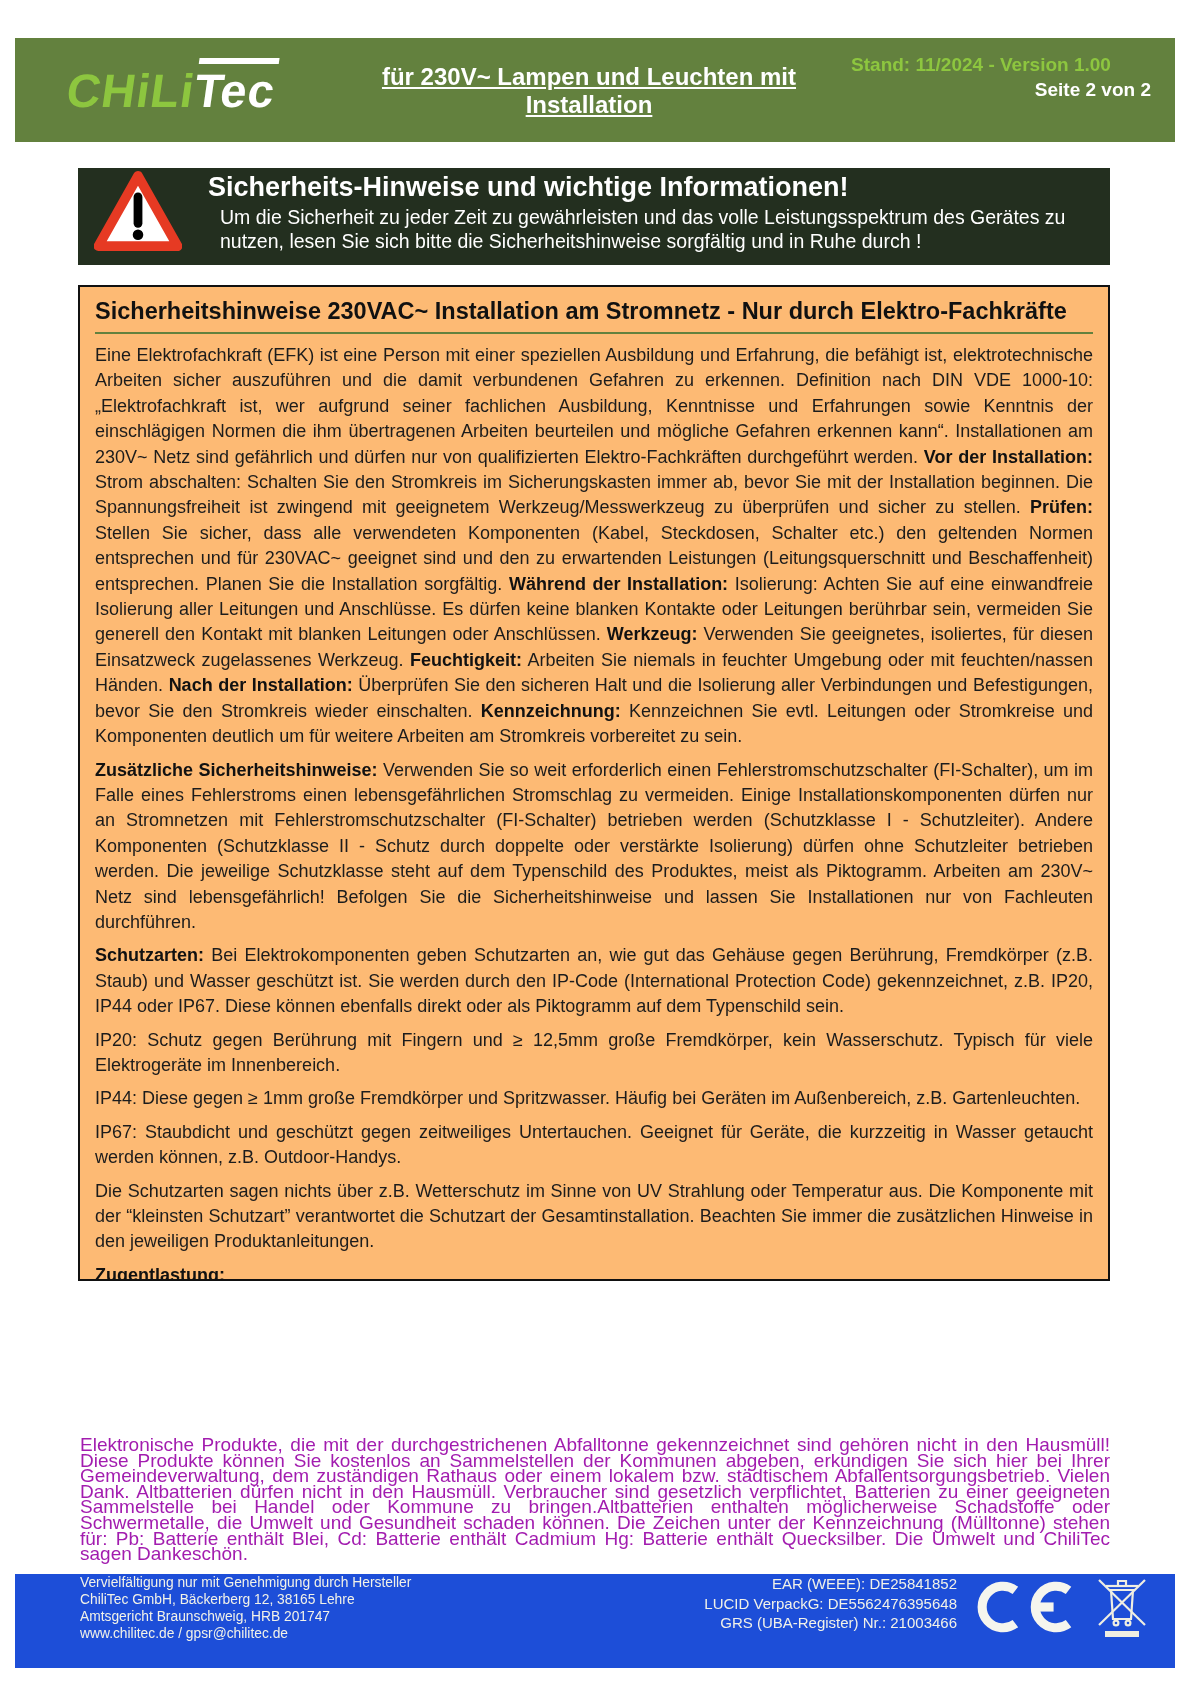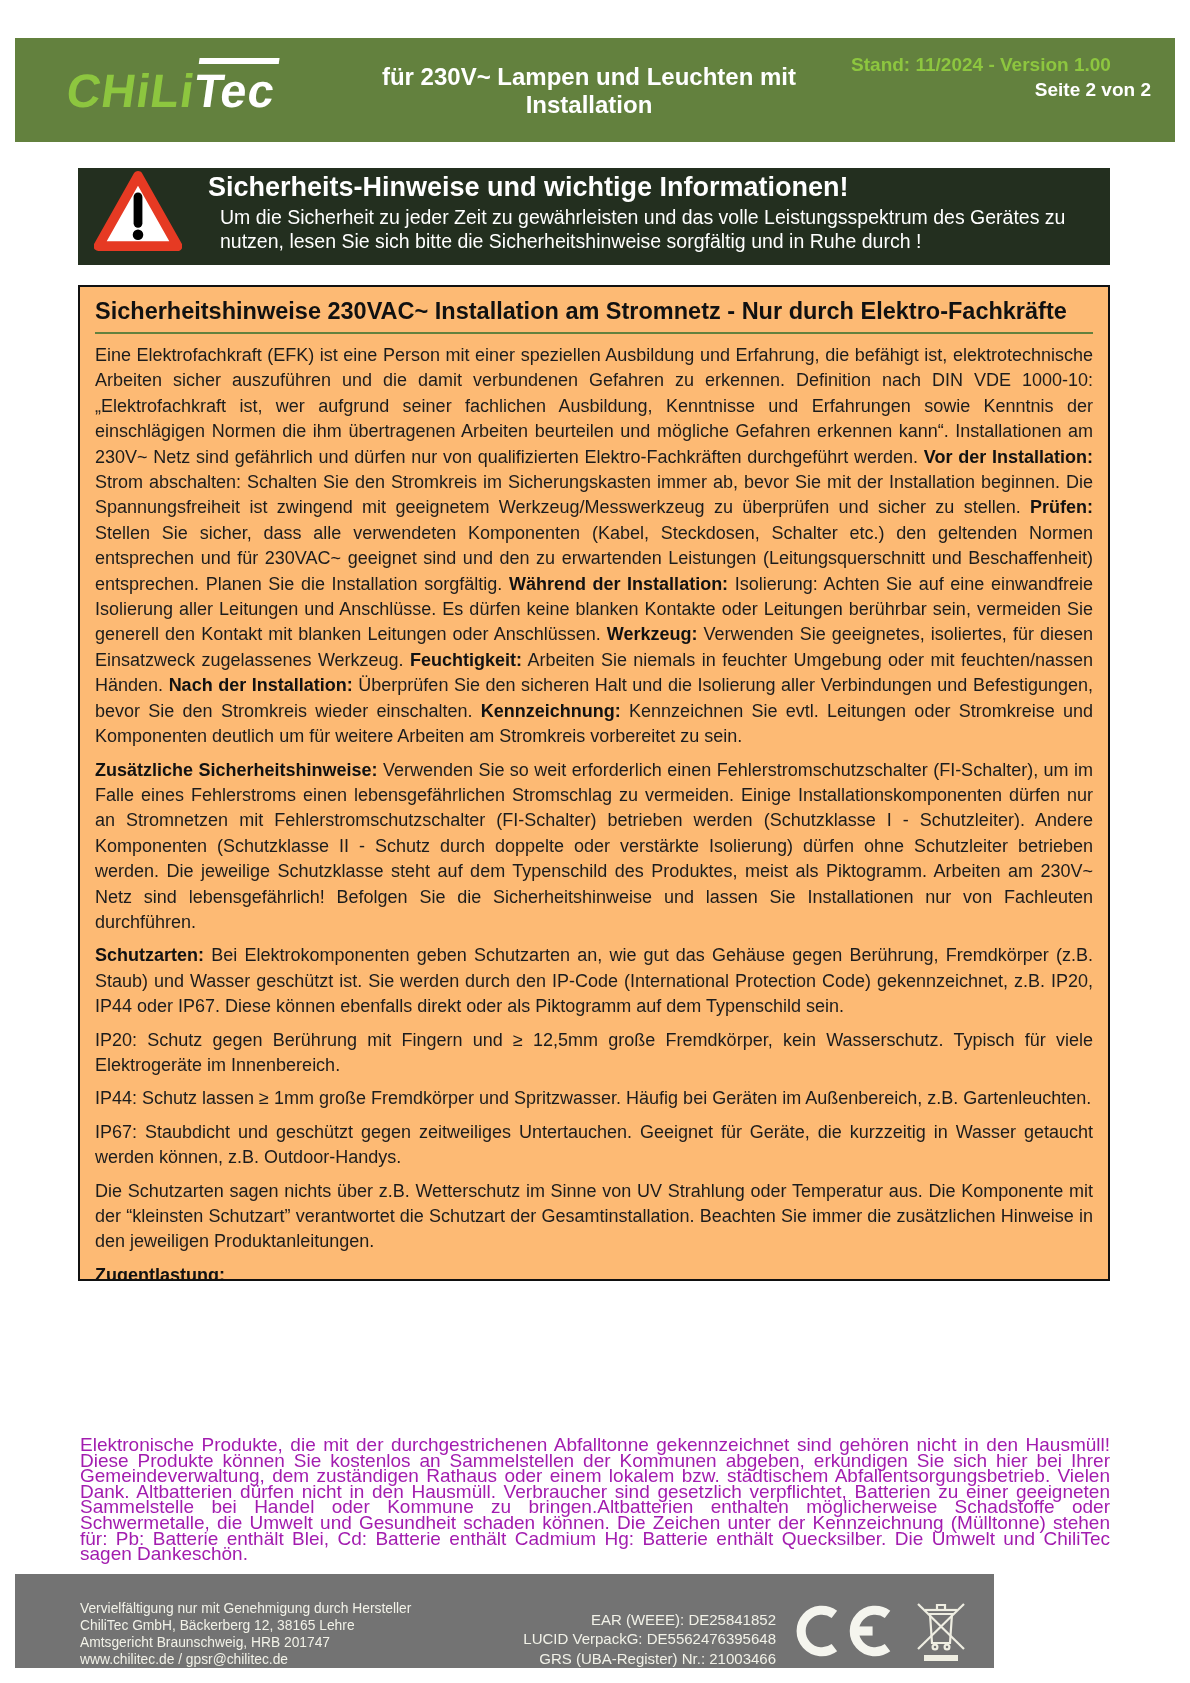--- a/index.html
+++ b/index.html
@@ -23,21 +23,21 @@
     margin-left: 52px; width: 300px;
     font-size: 47px; font-weight: bold;
     transform: skewX(-8deg);
     letter-spacing: 1px;
     white-space: nowrap;
   }
   .logo .lg1 { color: #8dc63f; }
   .logo .lg2 { color: #ffffff; border-top: 6px solid #ffffff; padding-top: 0px; }
   .header-titles { flex: 1; text-align: center; color: #ffffff; }
   .header-title { font-size: 41px; font-weight: bold; line-height: 1.05; }
-  .header-subtitle { font-size: 24px; font-weight: bold; margin-top: 2px; }
+  .header-subtitle { font-size: 24px; font-weight: bold; margin-top: 2px; text-decoration: underline; }
   .header-meta { width: 340px; text-align: right; margin-right: 24px; margin-top: -26px; }
   .header-stand { color: #8dc63f; font-size: 19px; font-weight: bold; text-align: center; }
   .header-page { color: #ffffff; font-size: 19px; font-weight: bold; margin-top: 3px; }
 
   
   .warnbox {
     position: absolute; left: 78px; top: 168px;
     width: 1032px; height: 97px;
     background: #232f1f;
     display: flex; align-items: center;
@@ -71,23 +71,23 @@
   .disposal {
     position: absolute; left: 80px; top: 1437px;
     width: 1030px;
     font-size: 19px; line-height: 15.6px;
     text-align: justify; color: #a21caf;
   }
 
   
   .footer {
     position: absolute; left: 15px; top: 1574px;
-    width: 979px; height: 94px;
-    background: #737373;
-    display: flex; align-items: flex-end;
+    width: 1160px; height: 94px;
+    background: #1d4ed8;
+    display: flex; align-items: flex-start;
     color: #f2f2e8;
   }
   .footer-left { margin-left: 65px; font-size: 13.8px; line-height: 17px; }
   .footer-right { margin-left: auto; text-align: right; font-size: 15px; line-height: 19.5px; }
   .footer-marks { display: flex; align-items: center; margin: 0 22px 0 16px; gap: 10px; }
 </style>
 </head>
 <body>
 
 <div class="header">
@@ -118,21 +118,21 @@
 </div>
 
 <div class="contentbox">
   <div class="main-heading">Sicherheitshinweise 230VAC~ Installation am Stromnetz - Nur durch Elektro-Fachkräfte</div>
   <hr class="heading-rule">
   <div>
       <p class="para"><span>Eine Elektrofachkraft (EFK) ist eine Person mit einer speziellen Ausbildung und Erfahrung, die befähigt ist, elektrotechnische Arbeiten sicher auszuführen und die damit verbundenen Gefahren zu erkennen. Definition nach DIN VDE 1000-10:„Elektrofachkraft ist, wer aufgrund seiner fachlichen Ausbildung, Kenntnisse und Erfahrungen sowie Kenntnis der einschlägigen Normen die ihm übertragenen Arbeiten beurteilen und mögliche Gefahren erkennen kann“. Installationen am 230V~ Netz sind gefährlich und dürfen nur von qualifizierten Elektro-Fachkräften durchgeführt werden. </span><b>Vor der Installation:</b><span> Strom abschalten: Schalten Sie den Stromkreis im Sicherungskasten immer ab, bevor Sie mit der Installation beginnen. Die Spannungsfreiheit ist zwingend mit geeignetem Werkzeug/Messwerkzeug zu überprüfen und sicher zu stellen.  </span><b>Prüfen:</b><span> Stellen Sie sicher, dass alle verwendeten Komponenten (Kabel, Steckdosen, Schalter etc.) den geltenden Normen entsprechen und für 230VAC~ geeignet sind und den zu erwartenden Leistungen (Leitungsquerschnitt und Beschaffenheit) entsprechen. Planen Sie die Installation sorgfältig. </span><b>Während der Installation:</b><span> Isolierung: Achten Sie auf eine einwandfreie Isolierung aller Leitungen und Anschlüsse. Es dürfen keine blanken Kontakte oder Leitungen berührbar sein, vermeiden Sie generell den Kontakt mit blanken Leitungen oder Anschlüssen. </span><b>Werkzeug:</b><span> Verwenden Sie geeignetes, isoliertes, für diesen Einsatzweck zugelassenes Werkzeug. </span><b>Feuchtigkeit:</b><span> Arbeiten Sie niemals in feuchter Umgebung oder mit feuchten/nassen Händen. </span><b>Nach der Installation:</b><span> Überprüfen Sie den sicheren Halt und die Isolierung aller Verbindungen und Befestigungen, bevor Sie den Stromkreis wieder einschalten. </span><b>Kennzeichnung:</b><span> Kennzeichnen Sie evtl. Leitungen oder Stromkreise und Komponenten deutlich um für weitere Arbeiten am Stromkreis vorbereitet zu sein.</span></p>
       <p class="para"><b>Zusätzliche Sicherheitshinweise:</b><span> Verwenden Sie so weit erforderlich einen Fehlerstromschutzschalter (FI-Schalter), um im Falle eines Fehlerstroms einen lebensgefährlichen Stromschlag zu vermeiden. Einige Installationskomponenten dürfen nur an Stromnetzen mit Fehlerstromschutzschalter (FI-Schalter) betrieben werden (Schutzklasse I - Schutzleiter). Andere Komponenten (Schutzklasse II - Schutz durch doppelte oder verstärkte Isolierung) dürfen ohne Schutzleiter betrieben werden. Die jeweilige Schutzklasse steht auf dem Typenschild des Produktes, meist als Piktogramm.  Arbeiten am 230V~ Netz sind lebensgefährlich!  Befolgen Sie die Sicherheitshinweise und lassen Sie Installationen nur von Fachleuten durchführen.</span></p>
       <p class="para"><b>Schutzarten:</b><span>  Bei Elektrokomponenten geben Schutzarten an, wie gut das Gehäuse gegen Berührung, Fremdkörper (z.B. Staub) und Wasser geschützt ist. Sie werden durch den IP-Code (International Protection Code) gekennzeichnet, z.B. IP20, IP44 oder IP67. Diese können ebenfalls direkt oder als Piktogramm auf dem Typenschild sein.</span></p>
       <p class="para"><span>IP20: Schutz gegen Berührung mit Fingern und ≥ 12,5mm große Fremdkörper, kein Wasserschutz. Typisch für viele Elektrogeräte im Innenbereich.</span></p>
-      <p class="para"><span>IP44: Schutz lassen ≥ 1mm große Fremdkörper und Spritzwasser. Häufig bei Geräten im Außenbereich, z.B. Gartenleuchten.</span></p>
+      <p class="para"><span>IP44: Diese gegen ≥ 1mm große Fremdkörper und Spritzwasser. Häufig bei Geräten im Außenbereich, z.B. Gartenleuchten.</span></p>
       <p class="para"><span>IP67: Staubdicht und geschützt gegen zeitweiliges Untertauchen. Geeignet für Geräte, die kurzzeitig in Wasser getaucht werden können, z.B. Outdoor-Handys.</span></p>
       <p class="para"><span>Die Schutzarten sagen nichts über z.B. Wetterschutz im Sinne von UV Strahlung oder Temperatur aus. Die Komponente mit der “kleinsten Schutzart” verantwortet die Schutzart der Gesamtinstallation. Beachten Sie immer die zusätzlichen Hinweise in den jeweiligen Produktanleitungen.</span></p>
       <p class="para"><b>Zugentlastung:</b></p>
     </div>
 </div>
 
 <div class="disposal">Elektronische Produkte, die mit der durchgestrichenen Abfalltonne gekennzeichnet sind gehören nicht in den Hausmüll! Diese Produkte können Sie kostenlos an Sammelstellen der Kommunen abgeben, erkundigen Sie sich hier bei Ihrer Gemeindeverwaltung, dem zuständigen Rathaus oder einem lokalem bzw. städtischem Abfallentsorgungsbetrieb. Vielen Dank. Altbatterien dürfen nicht in den Hausmüll. Verbraucher sind gesetzlich verpflichtet, Batterien zu einer geeigneten Sammelstelle bei Handel oder Kommune zu bringen.Altbatterien enthalten möglicherweise Schadstoffe oder Schwermetalle, die Umwelt und Gesundheit schaden können. Die Zeichen unter der Kennzeichnung (Mülltonne) stehen für: Pb: Batterie enthält Blei, Cd: Batterie enthält Cadmium Hg: Batterie enthält Quecksilber. Die Umwelt und ChiliTec sagen Dankeschön.</div>
 
 <div class="footer">
   <div class="footer-left">

